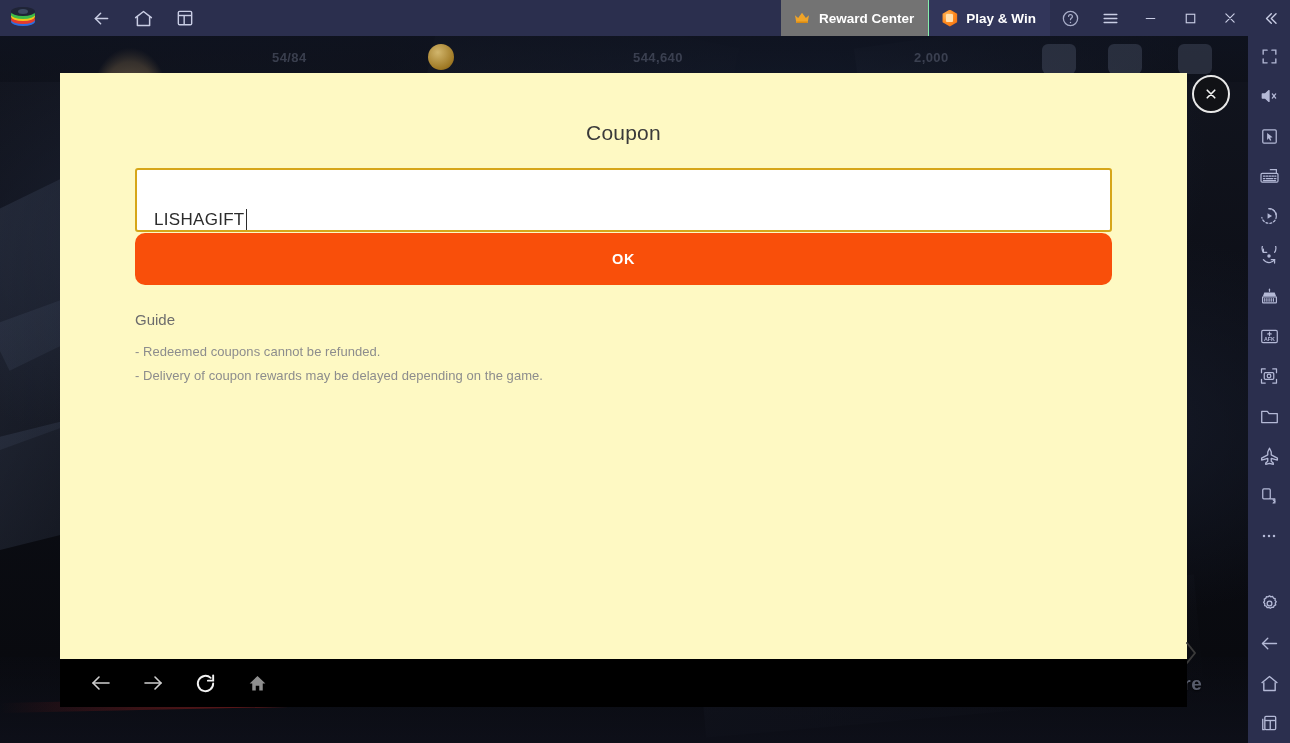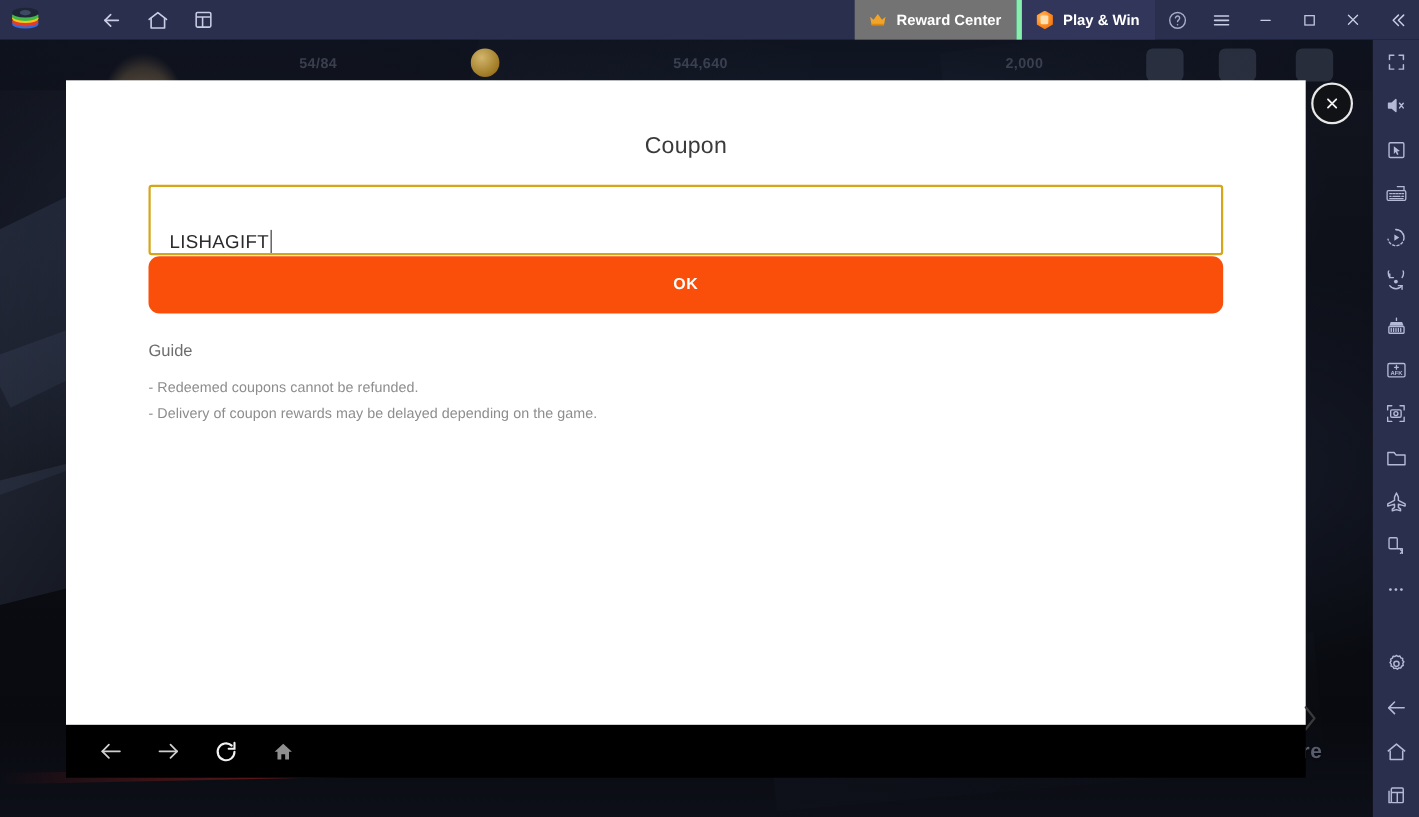--- a/index.html
+++ b/index.html
@@ -75,21 +75,21 @@
     height: 36px; padding: 0 14px 0 12px;
     background: #737373;
     cursor: pointer;
   }
   .reward-center .lbl { color: #ffffff; font-size: 13.5px; font-weight: bold; }
 
   .play-win {
     display: flex; align-items: center; gap: 8px;
     height: 36px; padding: 0 14px 0 12px;
     background: #32365a;
-    border-left: 5px solid #86efac;
+    border-left: 1px solid #86efac;
     cursor: pointer;
   }
   .play-win .lbl { color: #ffffff; font-size: 13.5px; font-weight: bold; }
 
   .gem {
     width: 17px; height: 17px;
     background: radial-gradient(circle at 40% 35%, #ffc46b 0%, #ff8a1e 45%, #e8620d 100%);
     clip-path: polygon(50% 0%, 93% 25%, 93% 75%, 50% 100%, 7% 75%, 7% 25%);
     position: relative;
   }
@@ -188,21 +188,21 @@
     width: 760px; height: 10px;
     background: linear-gradient(90deg, rgba(90,18,18,0.0), rgba(130,26,24,0.75) 35%, rgba(60,14,14,0.0) 95%);
     transform: rotate(-1.2deg);
   }
 
   
   .modal {
     position: absolute;
     left: 60px; top: 73px;
     width: 1127px; height: 586px;
-    background: #ffffff;
+    background: #fef9c3;
     z-index: 30;
   }
   .modal-title {
     text-align: center;
     color: #3a3a3a;
     font-size: 21px;
     margin-top: 48px;
     letter-spacing: 0.2px;
   }
   .coupon-input {
@@ -328,21 +328,21 @@
     <div class="bg-shard" style="left:860px;  top:-10px;  width:320px; height:110px; transform:rotate(-8deg); opacity:.6;"></div>
     <div class="bg-shard" style="left:700px;  top:560px;  width:500px; height:120px; transform:rotate(-5deg); opacity:.5;"></div>
 
     <div class="bg-char"></div>
     <div class="bg-eye"></div>
     <div class="bg-dial"></div>
 
     <div class="bg-topbar-strip"></div>
     <div class="bg-coin" style="left:428px;"></div>
     <div class="bg-hud" style="left:272px;">54/84</div>
-    <div class="bg-hud" style="left:612px;">544,640</div>
+    <div class="bg-hud" style="left:633px;">544,640</div>
     <div class="bg-hud" style="left:914px;">2,000</div>
     <div class="bg-btn" style="left:1042px;"></div>
     <div class="bg-btn" style="left:1108px;"></div>
     <div class="bg-btn" style="left:1178px;"></div>
 
     <div class="bg-bottom-wrap"></div>
     <div class="bg-red-sweep"></div>
     <div class="bg-navlbl" style="left:762px;  top:637px;">Recruit</div>
     <div class="bg-navlbl" style="left:893px;  top:637px;">Hero</div>
     <div class="bg-navlbl" style="left:1010px; top:637px;">Base</div>

